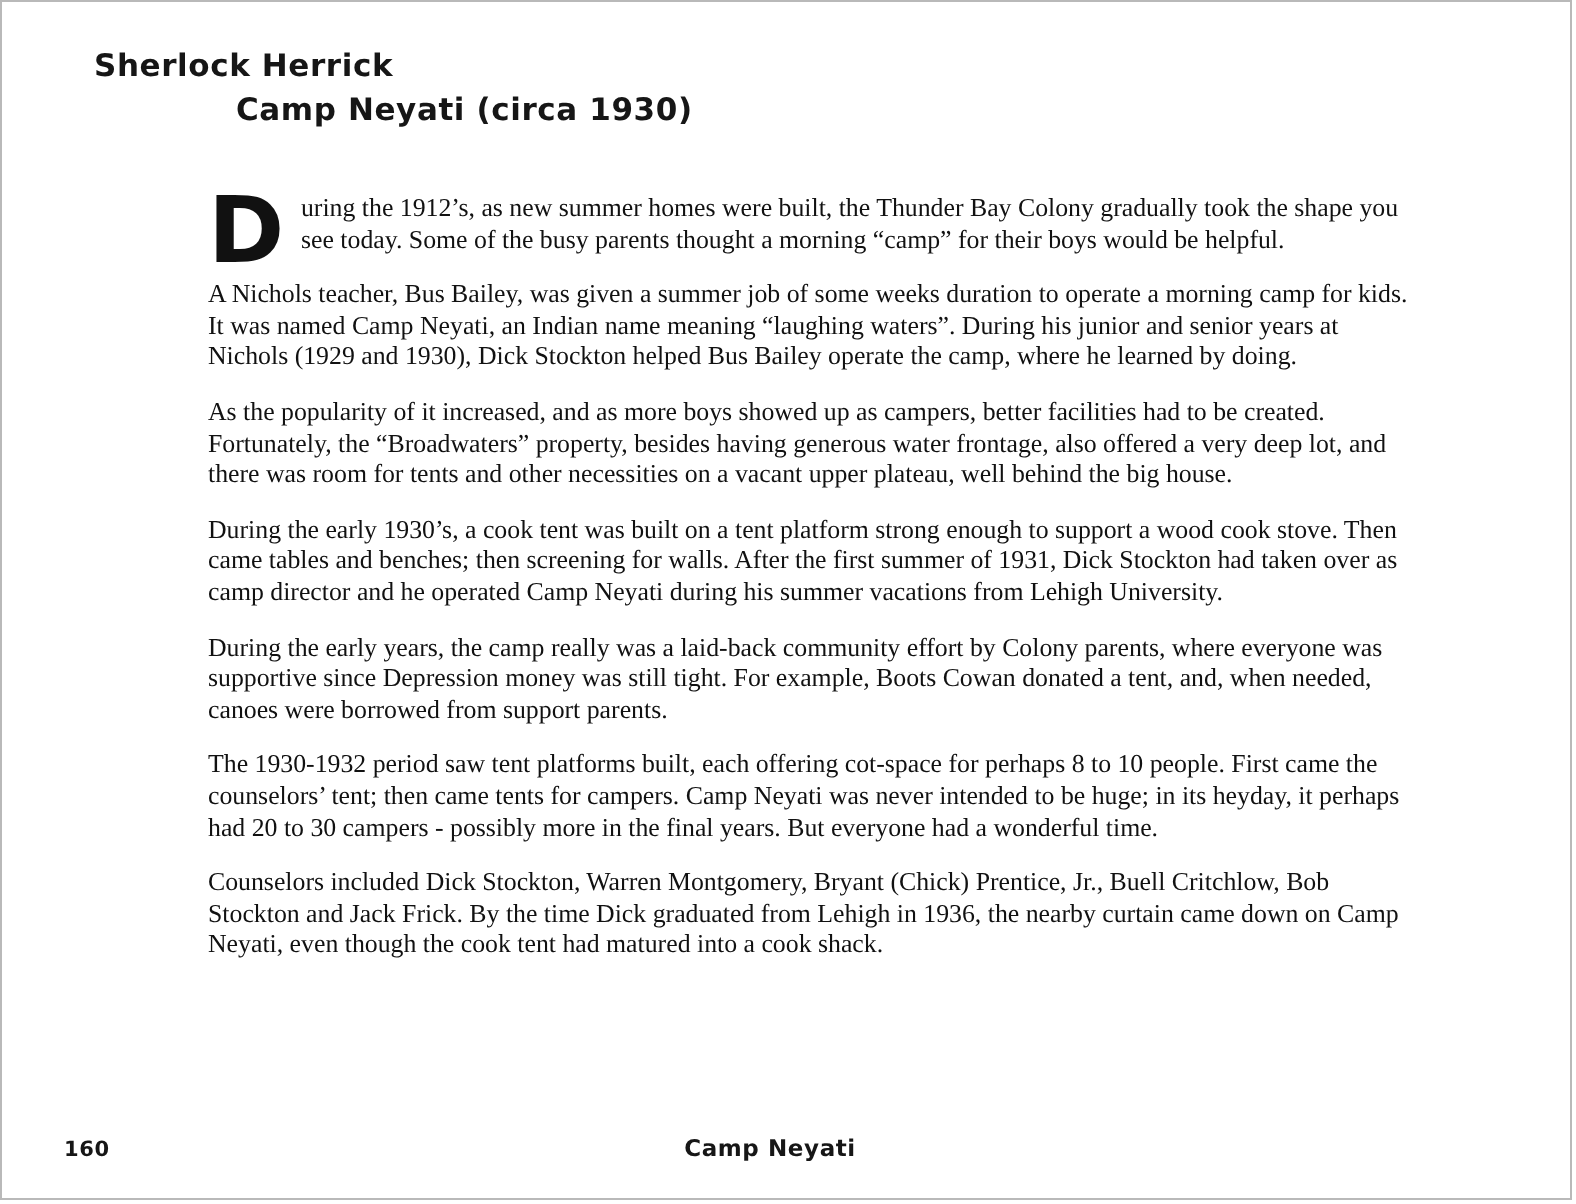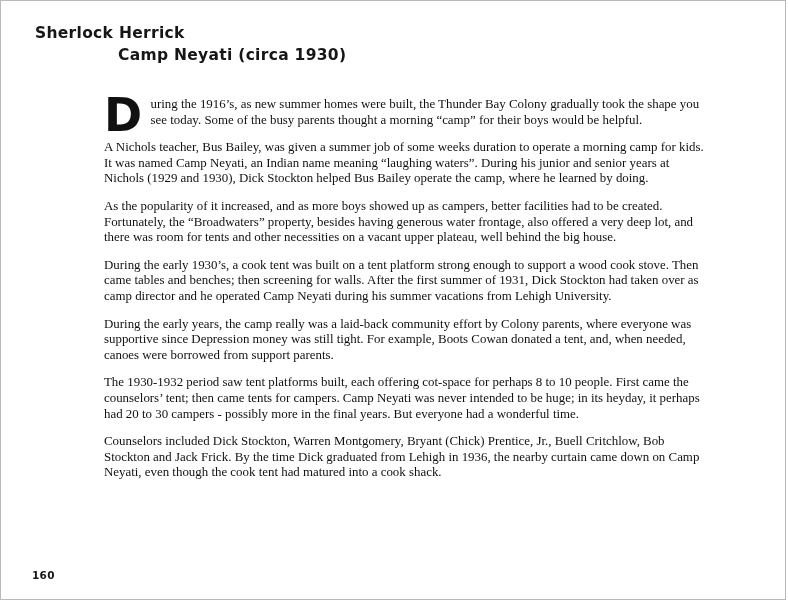--- a/index.html
+++ b/index.html
@@ -26,21 +26,21 @@
     position: absolute;
     top: 22px;
     left: 34px;
   }
   .header-line {
     font-size: 15.5px;
     font-weight: 600;
     line-height: 21.5px;
     white-space: nowrap;
   }
-  .indent-1 { margin-left: 0; }
+  .indent-1 { margin-left: 12px; }
   .indent-2 { margin-left: 38px; }
   .indent-3 { margin-left: 83px; }
 
   .body-text {
     position: absolute;
     top: 96px;
     left: 103px;
     width: 601px;
     font-family: "Liberation Serif", serif;
     font-size: 12.9px;
@@ -88,27 +88,28 @@
 
 <div class="page">
 
   <div class="header">
     <div class="hand header-line indent-1">Sherlock Herrick</div>
     <div class="hand header-line indent-3">Camp Neyati (circa 1930)</div>
   </div>
 
   <div class="body-text">
     <p class="para">
-      <span class="hand dropcap">D</span><span>uring the 1916’s, as new summer homes were built, the Thunder Bay Colony gradually took the shape you see today. Some of the busy parents thought a morning “camp” for their boys would be helpful.</span>
+      <span class="hand dropcap">D</span><span>uring the 1912’s, as new summer homes were built, the Thunder Bay Colony gradually took the shape you see today. Some of the busy parents thought a morning “camp” for their boys would be helpful.</span>
     </p>
     <p class="para">A Nichols teacher, Bus Bailey, was given a summer job of some weeks duration to operate a morning camp for kids. It was named Camp Neyati, an Indian name meaning “laughing waters”. During his junior and senior years at Nichols (1929 and 1930), Dick Stockton helped Bus Bailey operate the camp, where he learned by doing.</p>
     <p class="para">As the popularity of it increased, and as more boys showed up as campers, better facilities had to be created. Fortunately, the “Broadwaters” property, besides having generous water frontage, also offered a very deep lot, and there was room for tents and other necessities on a vacant upper plateau, well behind the big house.</p>
     <p class="para">During the early 1930’s, a cook tent was built on a tent platform strong enough to support a wood cook stove. Then came tables and benches; then screening for walls. After the first summer of 1931, Dick Stockton had taken over as camp director and he operated Camp Neyati during his summer vacations from Lehigh University.</p>
     <p class="para">During the early years, the camp really was a laid-back community effort by Colony parents, where everyone was supportive since Depression money was still tight. For example, Boots Cowan donated a tent, and, when needed, canoes were borrowed from support parents.</p>
     <p class="para">The 1930-1932 period saw tent platforms built, each offering cot-space for perhaps 8 to 10 people. First came the counselors’ tent; then came tents for campers. Camp Neyati was never intended to be huge; in its heyday, it perhaps had 20 to 30 campers - possibly more in the final years. But everyone had a wonderful time.</p>
     <p class="para">Counselors included Dick Stockton, Warren Montgomery, Bryant (Chick) Prentice, Jr., Buell Critchlow, Bob Stockton and Jack Frick. By the time Dick graduated from Lehigh in 1936, the nearby curtain came down on Camp Neyati, even though the cook tent had matured into a cook shack.</p>
   </div>
 
   <div class="footer">
     <span class="hand page-num">160</span>
+    <span class="hand footer-title">Camp Neyati</span>
   </div>
 
 </div>
 
 </body></html>

